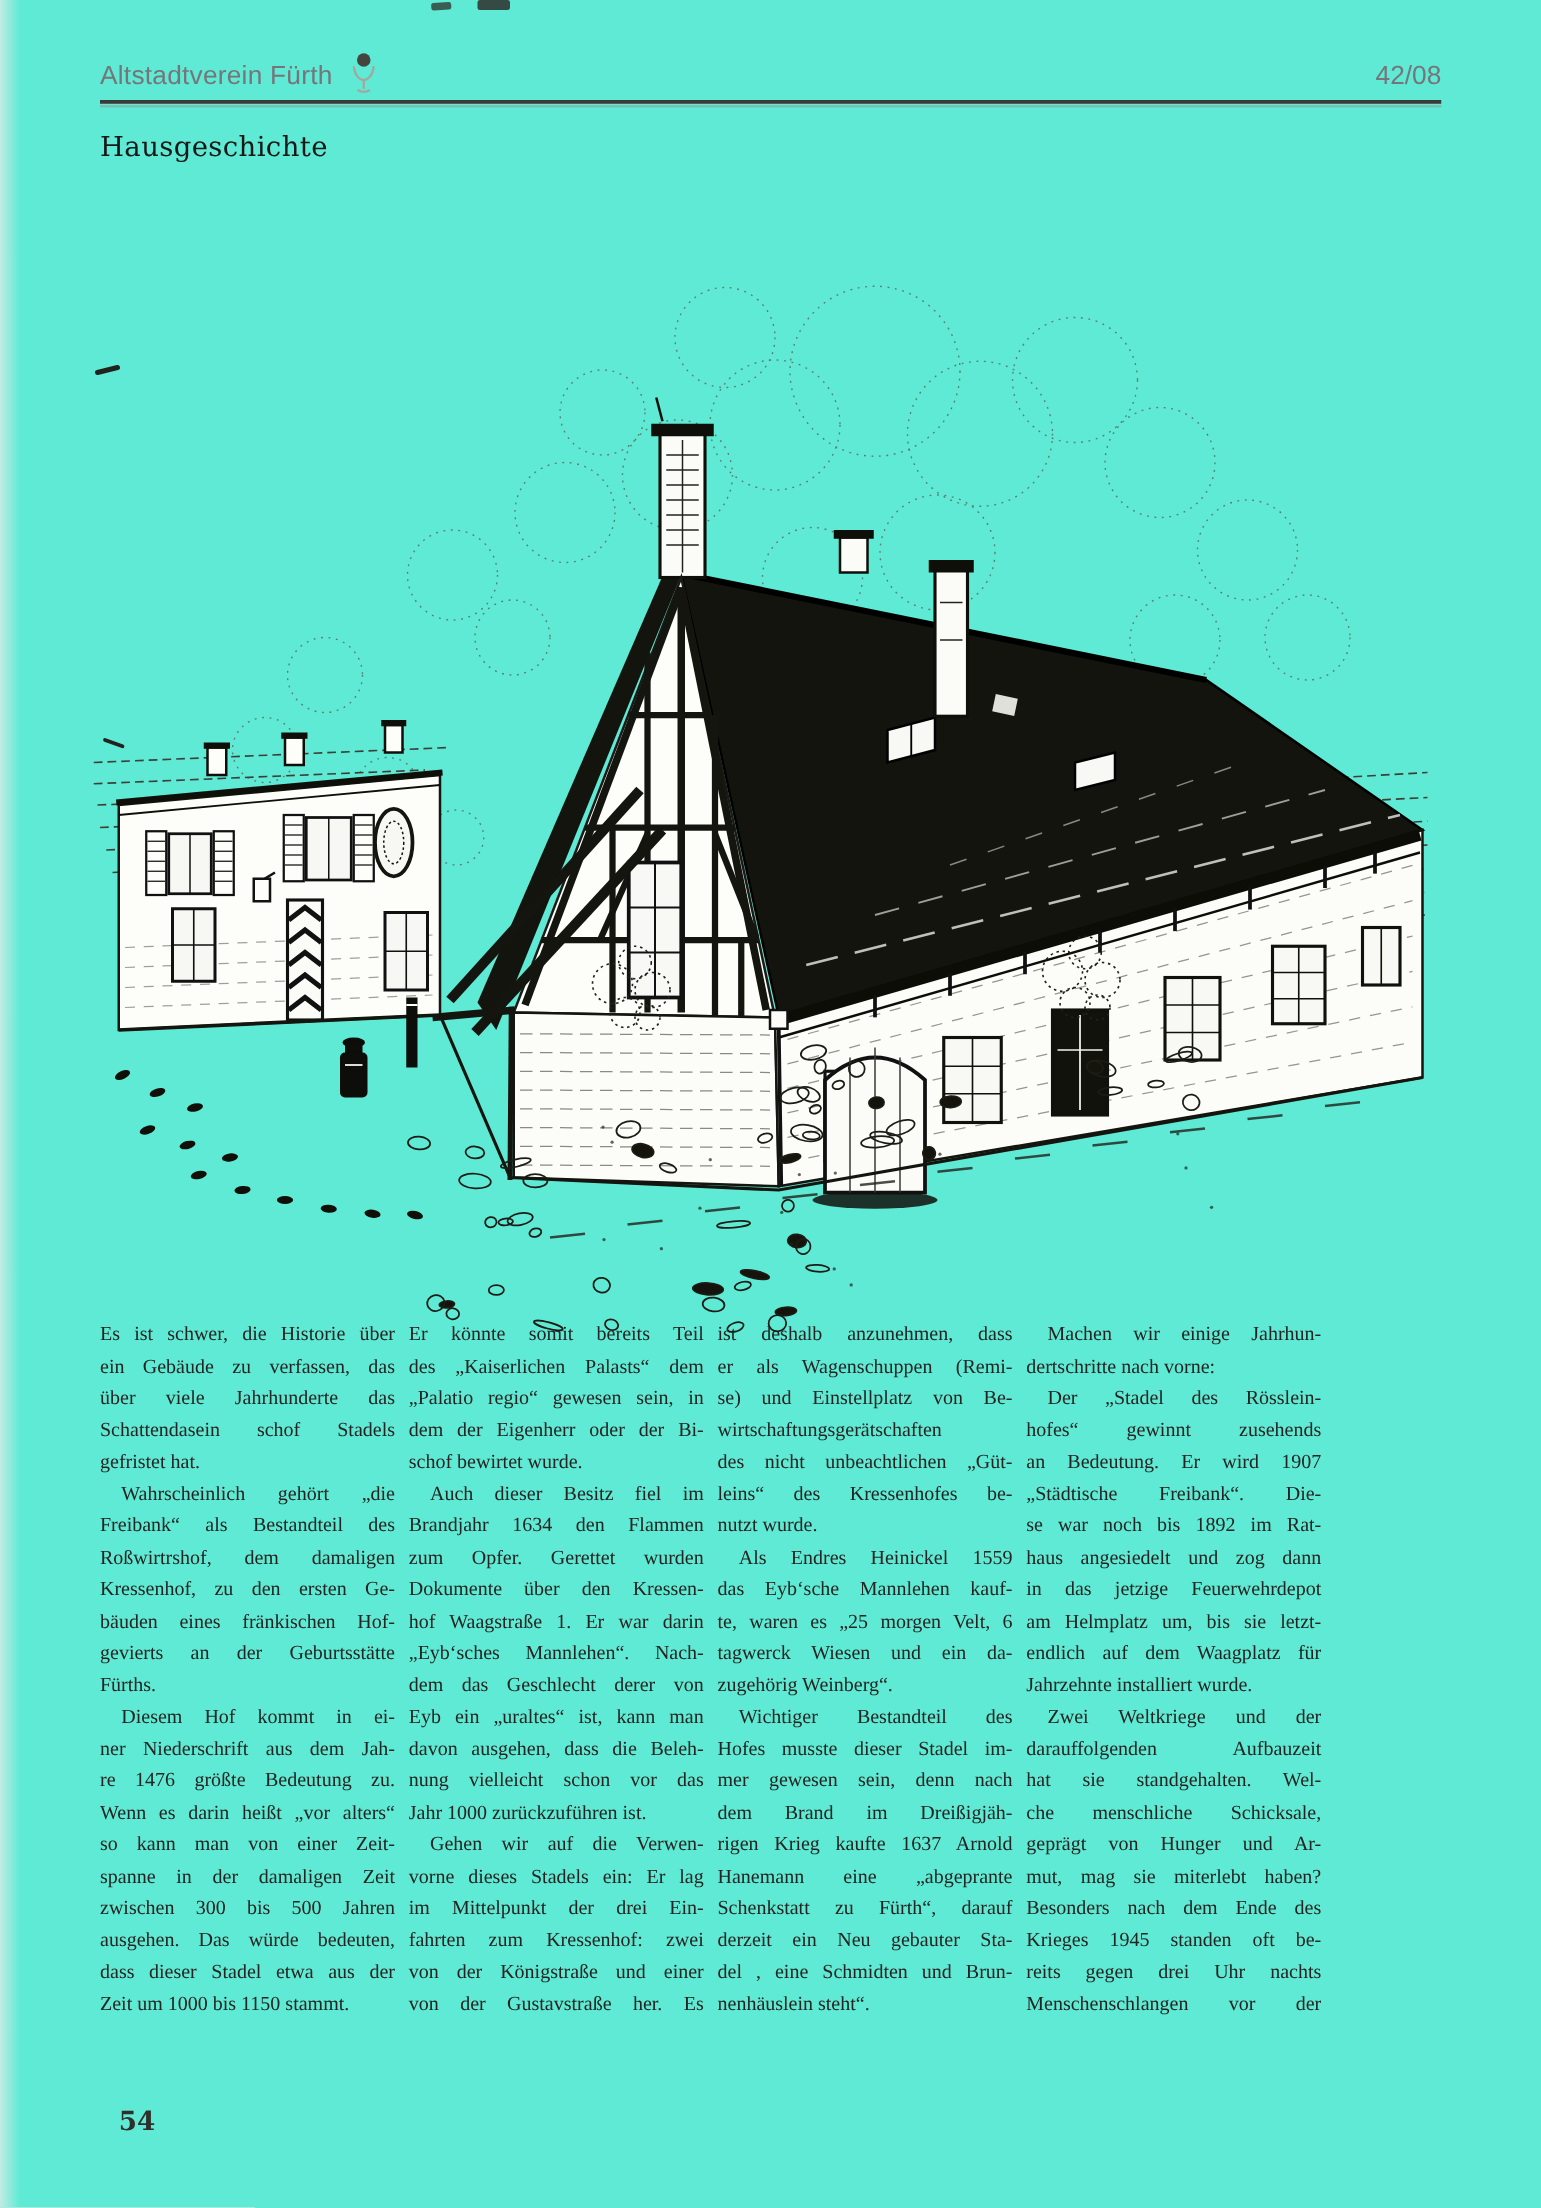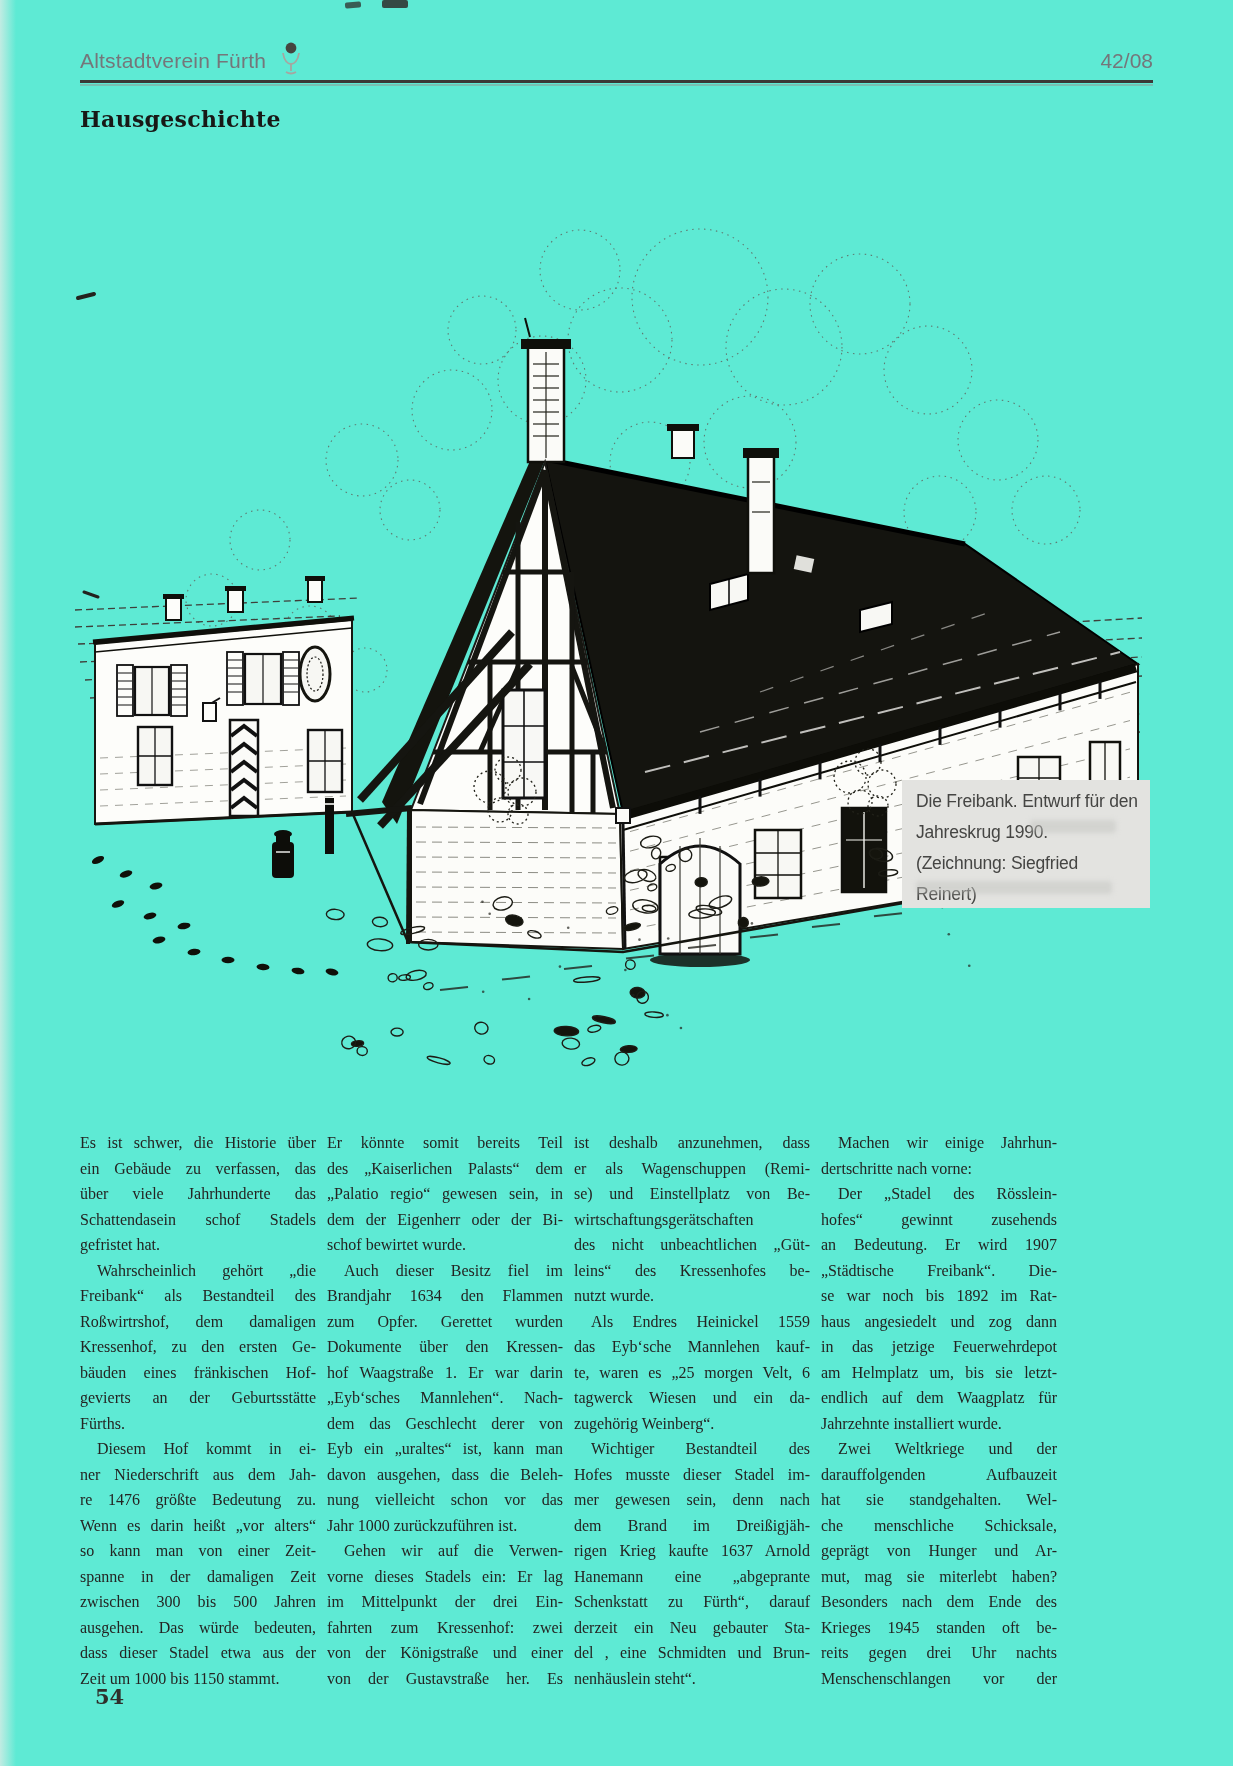--- a/index.html
+++ b/index.html
@@ -14,40 +14,40 @@
         font-family:"Liberation Sans",sans-serif;font-size:21px;color:#75767a;}
   .m-title{position:absolute;left:0;top:3px;letter-spacing:.2px;}
   .m-issue{position:absolute;right:0;top:3px;}
   .m-logo{position:absolute;left:200px;top:-6px;width:22px;height:36px;}
   .rule{position:absolute;left:80px;top:80px;width:1073px;}
   .rule-a{height:3px;background:#3a3a37;}
   .rule-b{height:2px;background:#93938f;opacity:.5;margin-top:1px;}
 
   
   .kicker{position:absolute;left:80px;top:106px;font-family:"DejaVu Serif",serif;
-        font-weight:bold;font-size:22px;color:#181816;letter-spacing:.3px;}
+        font-weight:normal;font-size:22px;color:#181816;letter-spacing:.3px;}
   .title{position:absolute;left:78px;top:132px;font-family:"DejaVu Serif",serif;
         font-weight:bold;font-size:47px;color:#121210;letter-spacing:1px;}
   .subtitle{position:absolute;left:80px;top:193px;font-family:"DejaVu Serif",serif;
         font-weight:bold;font-size:28px;color:#5c5d60;letter-spacing:.4px;}
 
   
   .figure{position:absolute;left:60px;top:212px;width:1112px;height:884px;}
   .figure svg{display:block;width:100%;height:100%;}
 
   .caption{position:absolute;left:902px;top:780px;width:248px;height:128px;
         background:#e3e3e0;box-sizing:border-box;padding:6px 8px 0 14px;
         font-family:"Liberation Sans",sans-serif;font-size:17.5px;line-height:31px;
         color:#454543;letter-spacing:-.2px;}
   .ghost{position:absolute;background:#c3c4c0;filter:blur(2.5px);opacity:.5;border-radius:2px;}
   .g1{left:128px;top:40px;width:86px;height:13px;}
   .g2{left:14px;top:101px;width:196px;height:13px;}
 
   
-  .columns{position:absolute;left:80px;top:1130px;width:978px;display:flex;gap:11px;}
+  .columns{position:absolute;left:80px;top:1055px;width:978px;display:flex;gap:11px;}
   .col{width:236px;font-size:16px;line-height:25.5px;color:#242422;}
   .bl{text-align:justify;text-align-last:justify;}
   .bl.end{text-align-last:left;}
   .bl.ind{text-indent:17px;}
 
   .pagenum{position:absolute;left:95px;top:1684px;font-family:"DejaVu Serif",serif;
         font-weight:bold;font-size:21px;color:#2f2f2b;}
 </style>
 </head>
 <body>
@@ -476,29 +476,20 @@
           <circle cx="422.43705150671303" cy="689.6958880883176" r="1.3" fill="#22221c" opacity="0.7"></circle>
           <circle cx="909.2514849826694" cy="753.8137747754809" r="1.3" fill="#22221c" opacity="0.7"></circle>
           <circle cx="508.22191345505416" cy="715.7553946471307" r="1.3" fill="#22221c" opacity="0.7"></circle>
           <circle cx="691.9324647076428" cy="711.3761806010734" r="1.3" fill="#22221c" opacity="0.7"></circle>
           <circle cx="888.7907976750284" cy="722.3217764974106" r="1.3" fill="#22221c" opacity="0.7"></circle>
           <circle cx="429.68699984252453" cy="701.7070628085639" r="1.3" fill="#22221c" opacity="0.7"></circle>
         </g>
     </svg>
   </div>
 
-  <div class="caption">
-    <div>
-        <div>Die Freibank. Entwurf für den</div>
-        <div>Jahreskrug 1990.</div>
-        <div>(Zeichnung: Siegfried Reinert)</div>
-      </div>
-    <div class="ghost g1"></div>
-    <div class="ghost g2"></div>
-  </div>
 
   <div class="columns">
     <div class="col">
         <div class="bl">Es ist schwer, die Historie über</div>
         <div class="bl">ein Gebäude zu verfassen, das</div>
         <div class="bl">über viele Jahrhunderte das</div>
         <div class="bl">Schattendasein schof Stadels</div>
         <div class="bl end">gefristet hat.</div>
         <div class="bl ind">Wahrscheinlich gehört „die</div>
         <div class="bl">Freibank“ als Bestandteil des</div>

